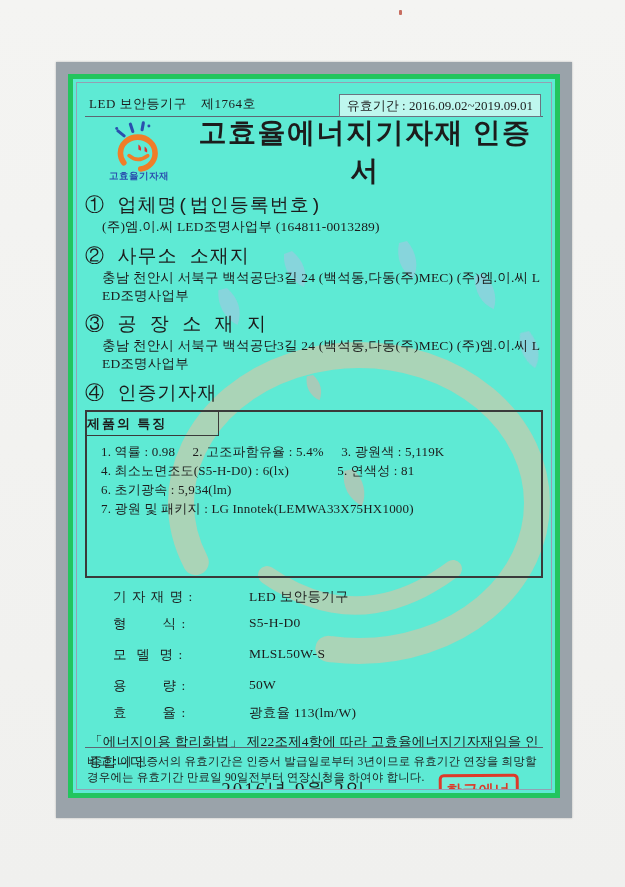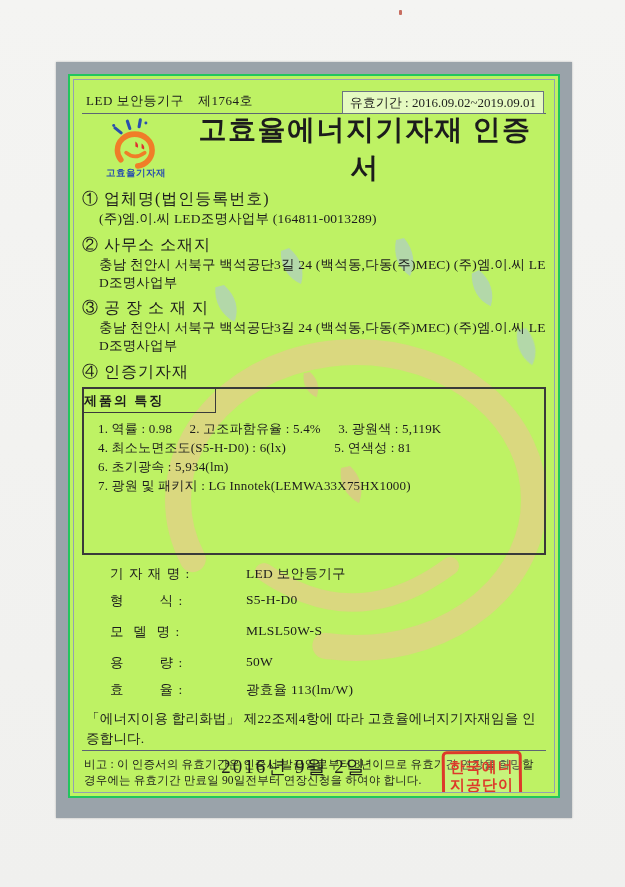--- a/index.html
+++ b/index.html
@@ -14,21 +14,21 @@
   .scan-page { position:absolute; inset:0; background:linear-gradient(180deg,#f4f4f2 0%,#f0f0ee 100%); }
   .red-speck { position:absolute; left:399px; top:10px; width:3px; height:5px; background:#b8402f; opacity:.75; border-radius:1px; }
 
   .cert-frame {
     position:absolute; left:56px; top:62px; width:516px; height:756px;
     background:#fdfdfc;
     border:12px solid #9aa3aa;
     border-bottom-width:20px;
     box-shadow:0 0 2px rgba(0,0,0,.25);
   }
-  .cert-mid { width:100%; height:100%; border:2px solid #22c55e; padding:3px; background:#bef264; }
+  .cert-mid { width:100%; height:100%; border:5px solid #22c55e; padding:3px; background:#5eead4; }
   .cert-inner { width:100%; height:100%; border:1px solid #93a0b2; position:relative; overflow:hidden; }
   .cert-content { position:relative; z-index:1; padding:4px 8px 0 8px; height:100%; }
 
   
   .watermark { position:absolute; inset:0; z-index:0; pointer-events:none; }
 
   
   .header-row {
     display:flex; justify-content:space-between; align-items:flex-end;
     border-bottom:1px solid #5d6673; padding:4px 2px 3px 4px; height:30px;
@@ -42,21 +42,21 @@
 
   
   .title-row { display:flex; align-items:center; height:66px; margin-top:2px; }
   .logo-block { width:108px; text-align:center; position:relative; }
   .logo-block svg { display:block; margin:0 auto; }
   .logo-caption { font-family:"Liberation Sans","DejaVu Sans",sans-serif; font-size:9.5px; font-weight:bold; color:#2a4fae; letter-spacing:.5px; margin-top:-3px; }
   .cert-title { flex:1; text-align:center; font-size:28px; font-weight:bold; letter-spacing:1.5px; padding-right:6px; }
 
   
   .section { margin-top:7px; }
-  .section-label { font-size:16px; letter-spacing:1px; }
+  .section-label { font-size:19px; letter-spacing:1px;font-family:Liberation Mono, monospace; }
   .section-value { font-size:13.5px; padding-left:17px; line-height:1.32; word-break:break-all; letter-spacing:.2px; }
 
   
   .product-table { border:2px solid #3a3a3a; margin-top:4px; height:168px; background:transparent; }
   .pt-header {
     display:inline-block; border-right:1px solid #3a3a3a; border-bottom:1px solid #3a3a3a;
     width:132px; text-align:left; padding:3px 0 2px 0; font-size:13px; font-weight:bold; letter-spacing:2px;
   }
   .pt-body { padding:7px 12px 0 14px; }
   .pt-row { font-size:13px; line-height:1.45; white-space:pre-wrap; letter-spacing:.2px; }

